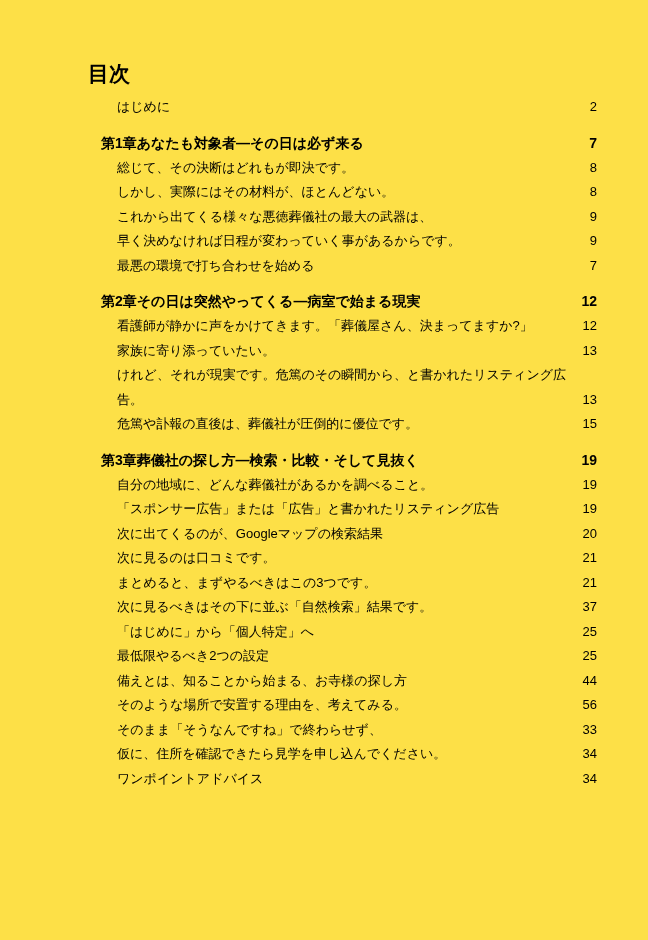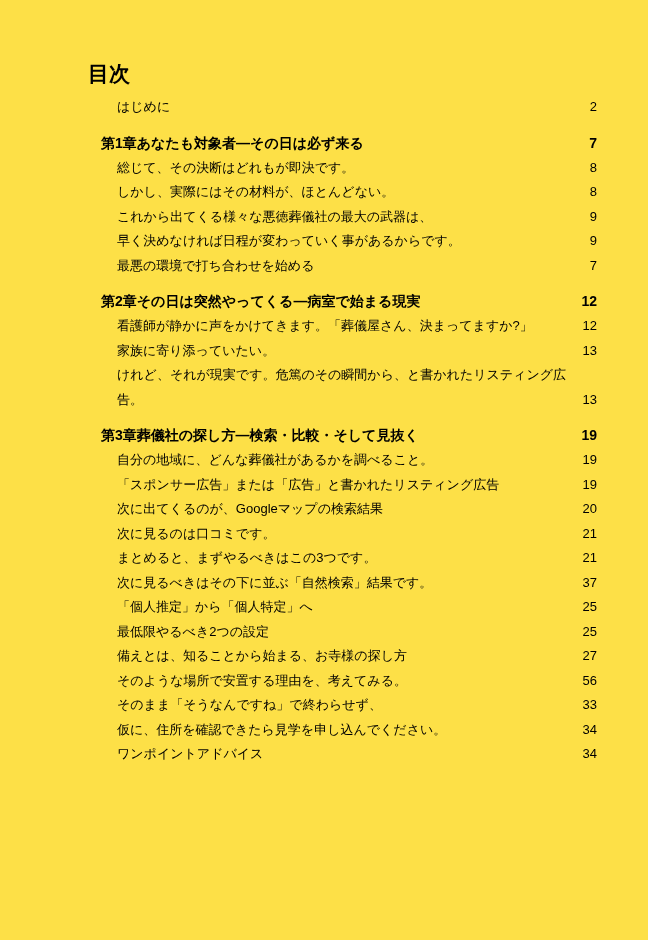--- a/index.html
+++ b/index.html
@@ -101,20 +101,24 @@
     <span class="pagenum">12</span>
   </div>
       <div class="row item-row">
     <span class="label">家族に寄り添っていたい。</span>
     <span class="pagenum">13</span>
   </div>
       <div class="row item-row">
     <span class="label">けれど、それが現実です。危篤のその瞬間から、と書かれたリスティング広告。</span>
     <span class="pagenum">13</span>
   </div>
+      <div class="row item-row">
+    <span class="label">危篤や訃報の直後は、葬儀社が圧倒的に優位です。</span>
+    <span class="pagenum">15</span>
+  </div>
       <div class="row chapter-row">
     <span class="label">第3章葬儀社の探し方—検索・比較・そして見抜く</span>
     <span class="pagenum">19</span>
   </div>
       <div class="row item-row">
     <span class="label">自分の地域に、どんな葬儀社があるかを調べること。</span>
     <span class="pagenum">19</span>
   </div>
       <div class="row item-row">
     <span class="label">「スポンサー広告」または「広告」と書かれたリスティング広告</span>
@@ -130,30 +134,30 @@
   </div>
       <div class="row item-row">
     <span class="label">まとめると、まずやるべきはこの3つです。</span>
     <span class="pagenum">21</span>
   </div>
       <div class="row item-row">
     <span class="label">次に見るべきはその下に並ぶ「自然検索」結果です。</span>
     <span class="pagenum">37</span>
   </div>
       <div class="row item-row">
-    <span class="label">「個人推定」から「個人特定」へ</span>
+    <span class="label">「はじめに」から「個人特定」へ</span>
     <span class="pagenum">25</span>
   </div>
       <div class="row item-row">
     <span class="label">最低限やるべき2つの設定</span>
     <span class="pagenum">25</span>
   </div>
       <div class="row item-row">
     <span class="label">備えとは、知ることから始まる、お寺様の探し方</span>
-    <span class="pagenum">27</span>
+    <span class="pagenum">44</span>
   </div>
       <div class="row item-row">
     <span class="label">そのような場所で安置する理由を、考えてみる。</span>
     <span class="pagenum">56</span>
   </div>
       <div class="row item-row">
     <span class="label">そのまま「そうなんですね」で終わらせず、</span>
     <span class="pagenum">33</span>
   </div>
       <div class="row item-row">

